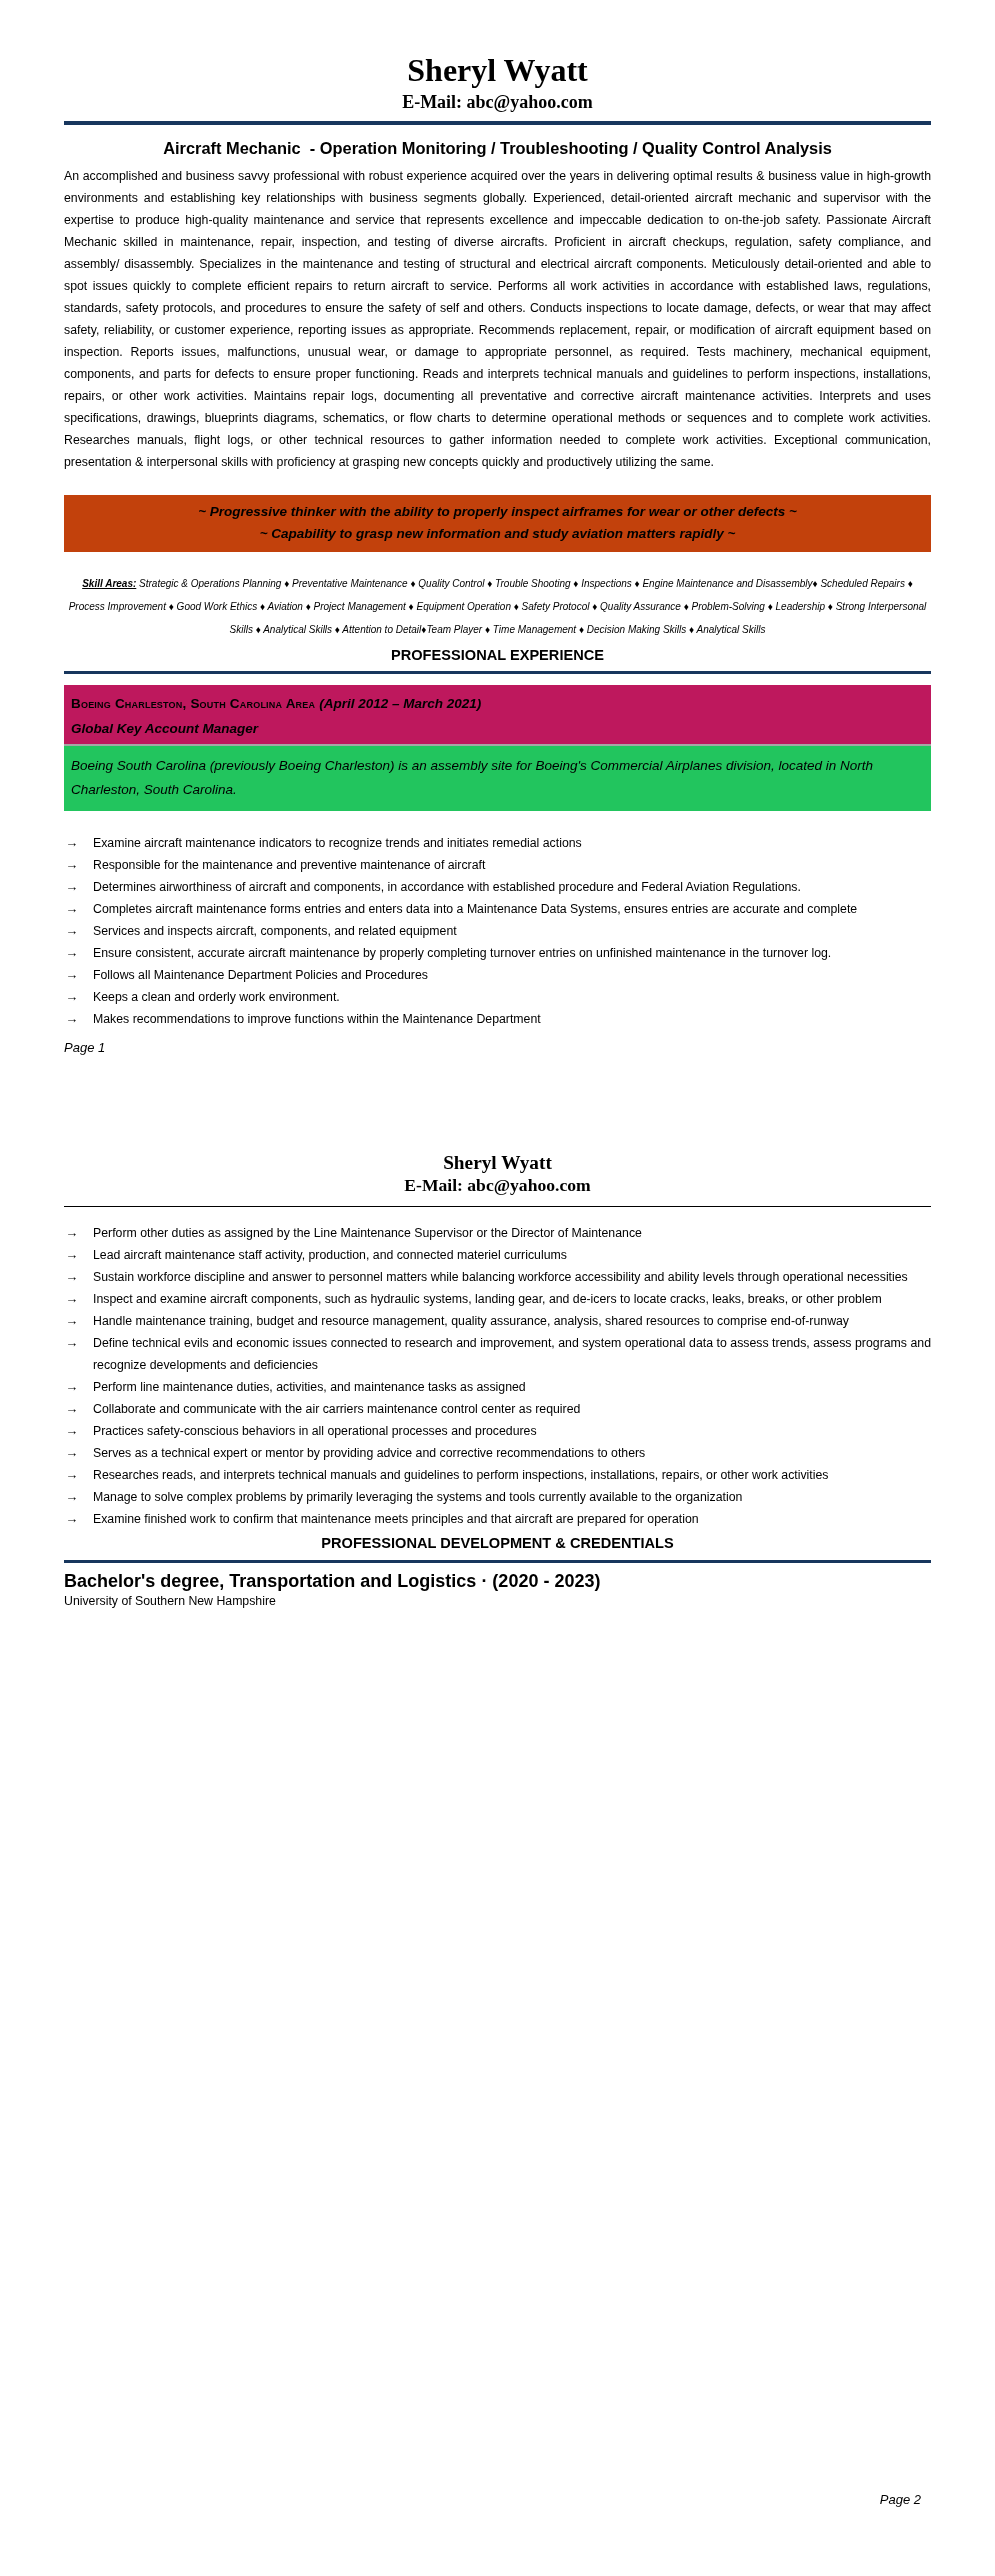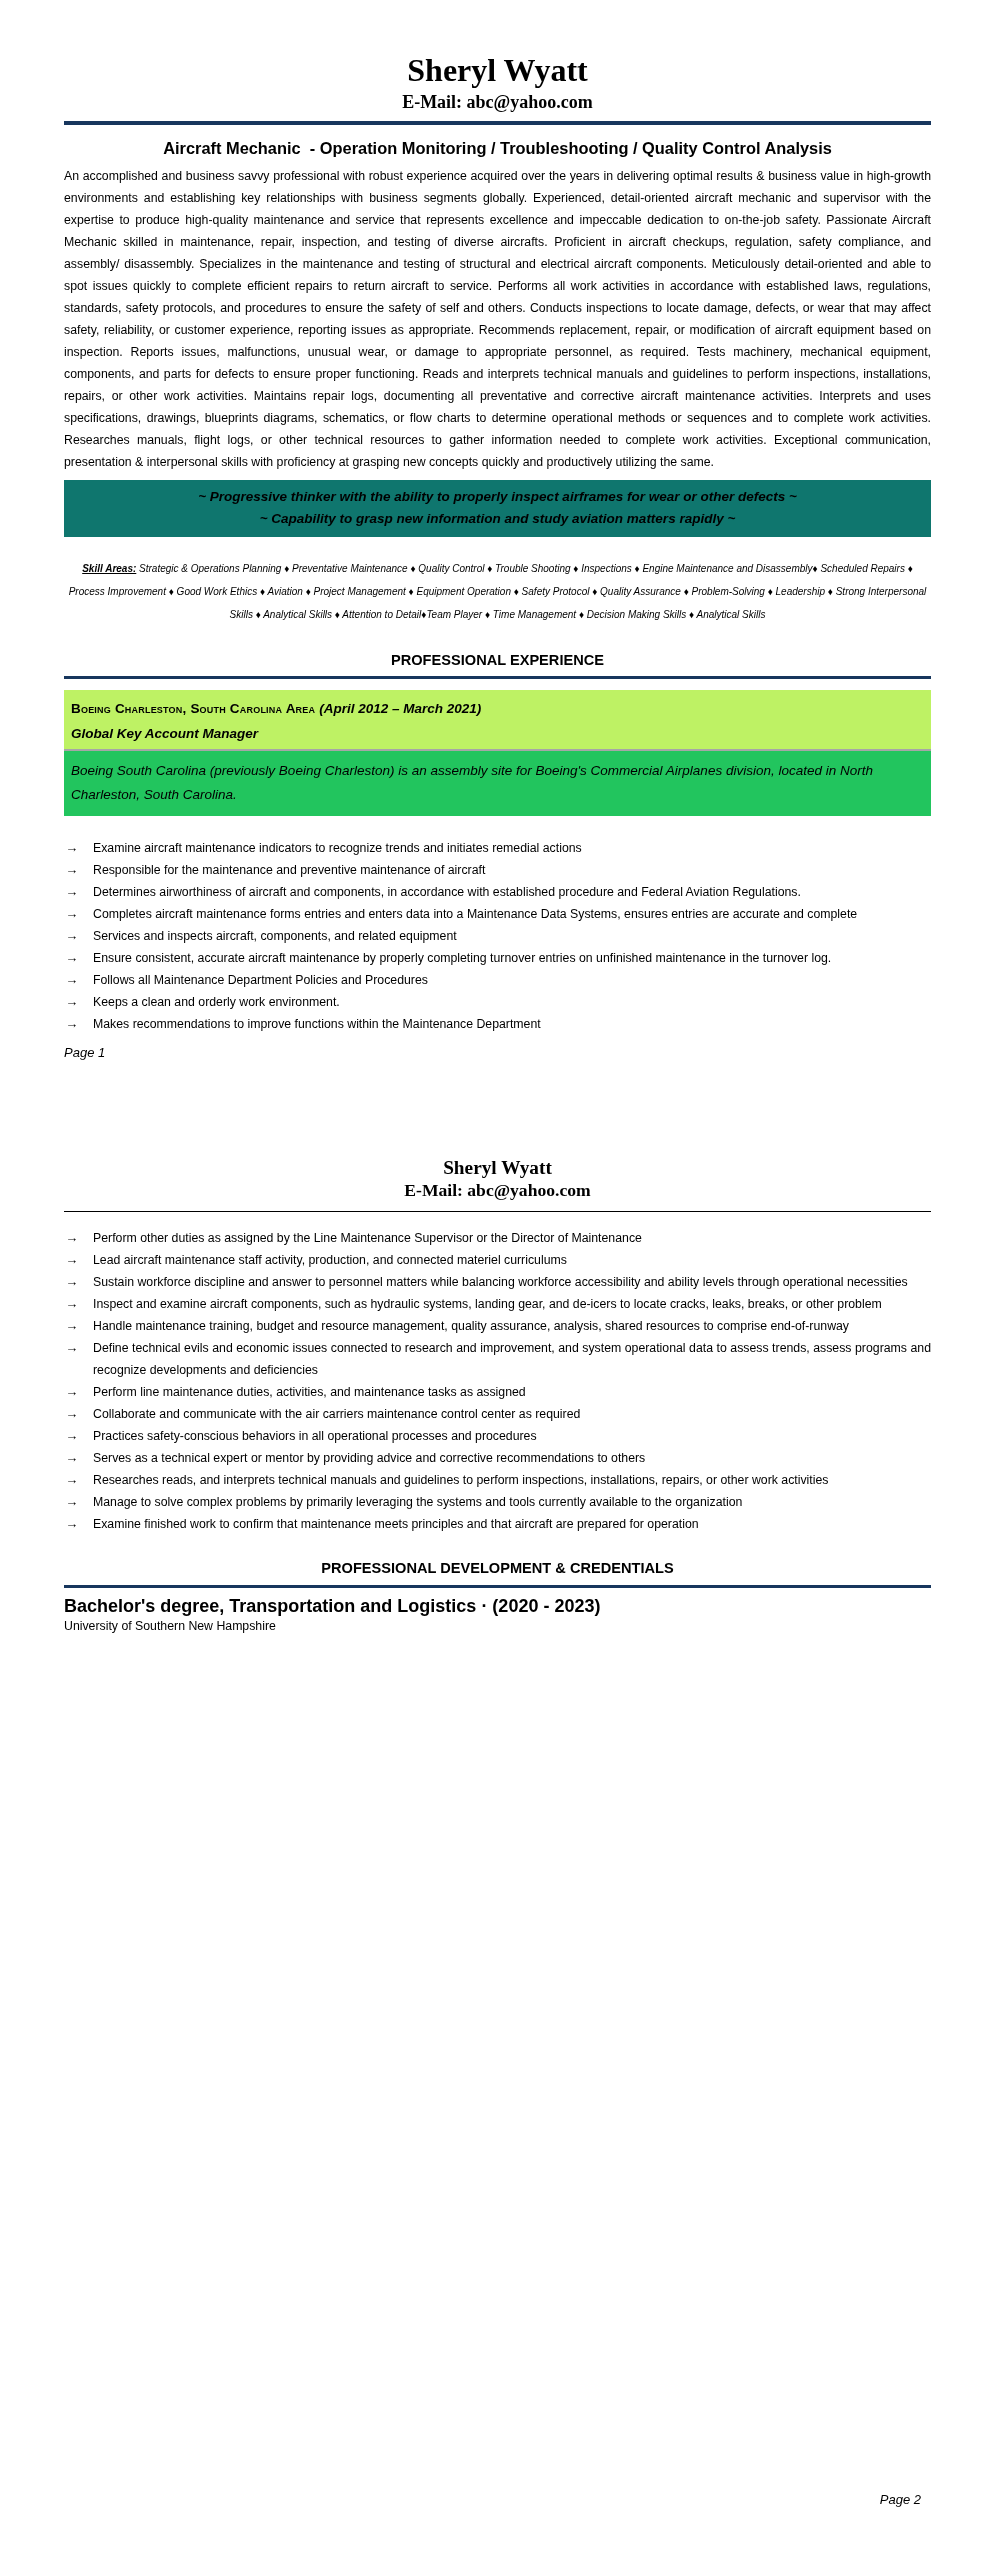--- a/index.html
+++ b/index.html
@@ -20,36 +20,36 @@
   .navy-bar{height:4.7px;background:#17365D;margin-top:8.2px;}
   .rule-navy{height:2.9px;background:#17365D;}
   .headline{
     font-weight:bold;font-size:16.4px;line-height:20px;text-align:center;margin-top:13px;
     white-space:pre-wrap;
   }
   .summary{
     font-size:12.3px;line-height:22px;text-align:justify;text-justify:inter-word;margin-top:7px;
   }
   .tagline-block{
-    background:#0f766e;margin-top:7px;padding:5.9px 0 7px 0;
+    background:#c2410c;margin-top:22px;padding:5.9px 0 7px 0;
   }
   .tagline{
     font-weight:bold;font-style:italic;font-size:13.5px;line-height:21.7px;text-align:center;
   }
   .skills{
     font-style:italic;font-size:10px;line-height:23.4px;text-align:center;margin-top:20px;
   }
   .skills-label{font-weight:bold;text-decoration:underline;}
   .section-header{
-    font-weight:bold;font-size:14.6px;line-height:17.6px;text-align:center;margin-top:25px;
+    font-weight:bold;font-size:14.6px;line-height:17.6px;text-align:center;margin-top:5px;
   }
   .rule-after-header{margin-top:7px;}
   
   .employer-block{
-    background:#bef264;margin-top:10.5px;padding:8.2px 7px 5.9px 7px;
+    background:#be185d;margin-top:10.5px;padding:8.2px 7px 5.9px 7px;
   }
   .employer-line{font-size:13.5px;line-height:21px;}
   .employer-name{font-weight:bold;font-variant:small-caps;letter-spacing:0.2px;}
   .employer-dates{font-weight:bold;font-style:italic;}
   .job-title{font-weight:bold;font-style:italic;font-size:13.5px;line-height:21px;margin-top:3.5px;}
   .gray-divider{height:1.8px;background:#A6A6A6;}
   .company-note{
     background:#22c55e;padding:8.2px 7px 9.4px 7px;
     font-style:italic;font-size:13.5px;line-height:23.4px;
   }

